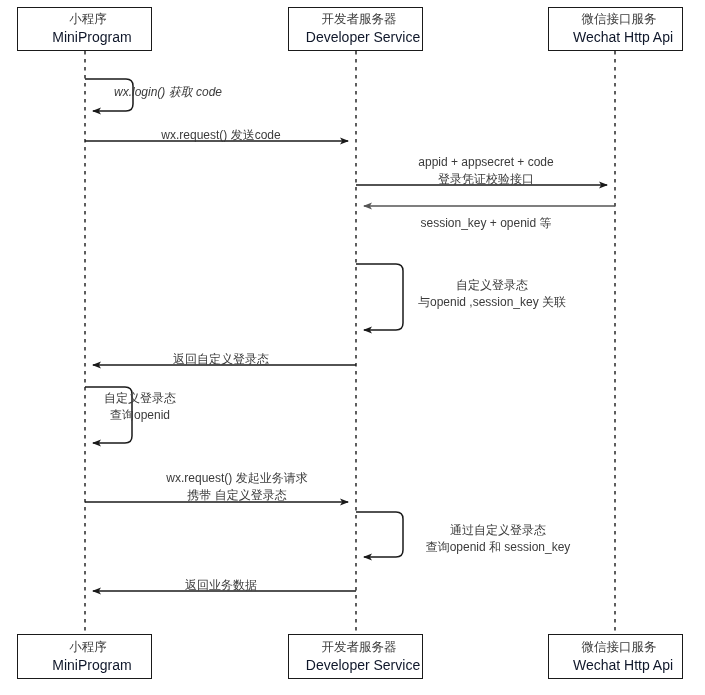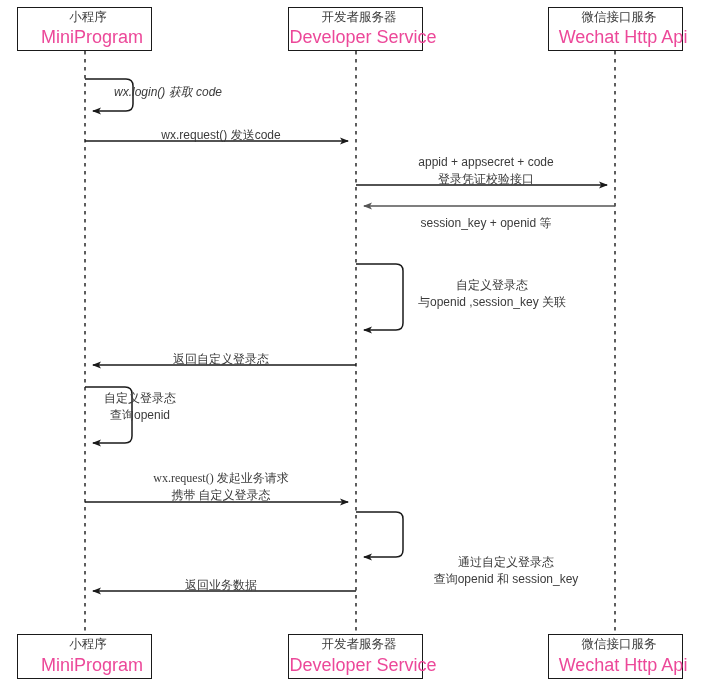--- a/index.html
+++ b/index.html
@@ -35,22 +35,22 @@
     justify-content: center;
     line-height: 1.34;
     padding-left: 7px;
   }
   .actor-line-cn {
     font-size: 12.5px;
     color: #3b3b3b;
     white-space: nowrap;
   }
   .actor-line-en {
-    font-size: 18px;
-    color: #ec4899;
+    font-size: 14px;
+    color: #0f172a;
     white-space: nowrap;
     margin-left: 8px;
   }
   .msg-label {
     position: absolute;
     font-size: 12px;
     color: #3b3b3b;
     white-space: nowrap;
     line-height: 1.42;
     text-align: center;
@@ -168,26 +168,26 @@
 
   <div class="msg-label center" style="left:221px; top:351px;">
     <div>返回自定义登录态</div>
   </div>
 
   <div class="msg-label center" style="left:140px; top:390px;">
     <div>自定义登录态</div>
     <div>查询openid</div>
   </div>
 
-  <div class="msg-label center" style="left:221px; top:470px;font-family:Liberation Serif, serif;">
+  <div class="msg-label center" style="left:237px; top:470px;">
     <div>wx.request() 发起业务请求</div>
     <div>携带 自定义登录态</div>
   </div>
 
-  <div class="msg-label center" style="left:498px; top:554px;margin-left:8px;">
+  <div class="msg-label center" style="left:498px; top:522px;">
     <div>通过自定义登录态</div>
     <div>查询openid 和 session_key</div>
   </div>
 
   <div class="msg-label center" style="left:221px; top:577px;">
     <div>返回业务数据</div>
   </div>
 
   <div class="actor-box" style="left:17px; top:634px; width:135px; height:45px;">
     <div class="actor-line-cn">小程序</div>

